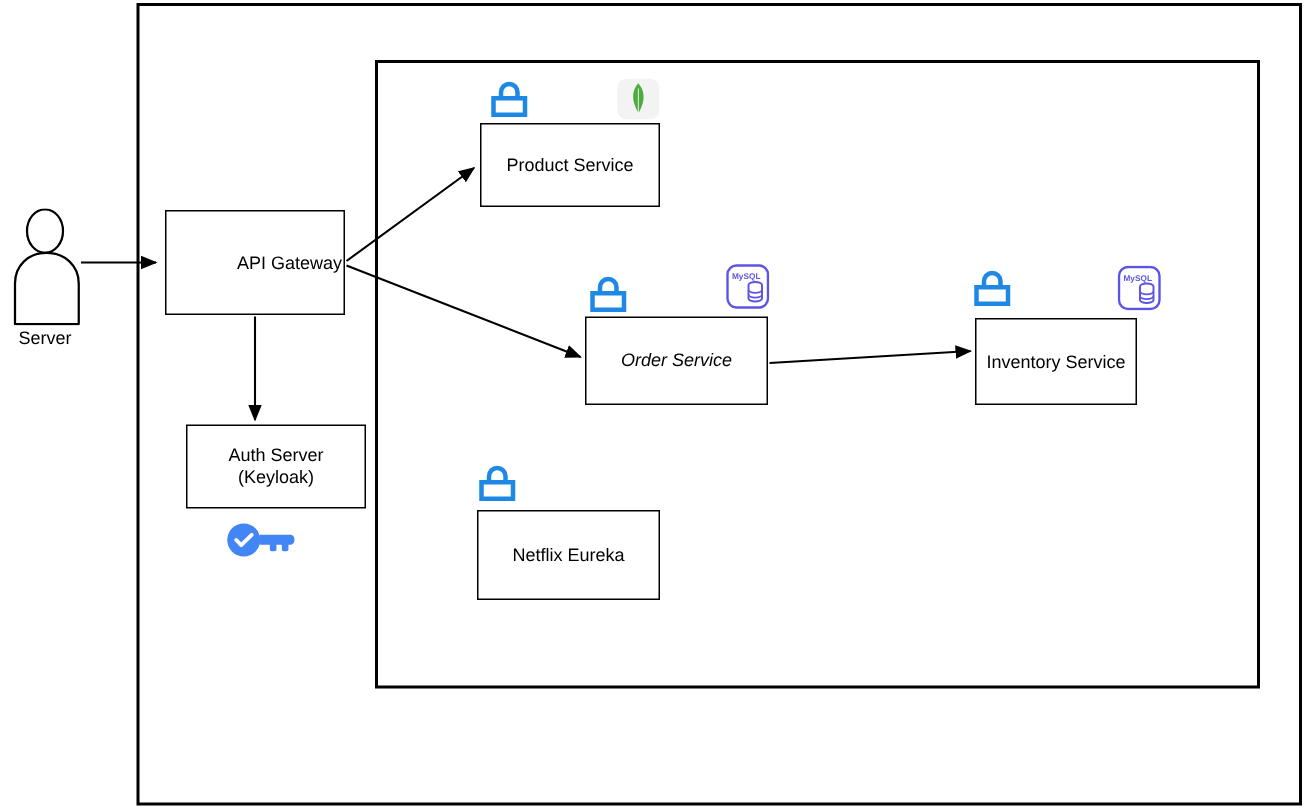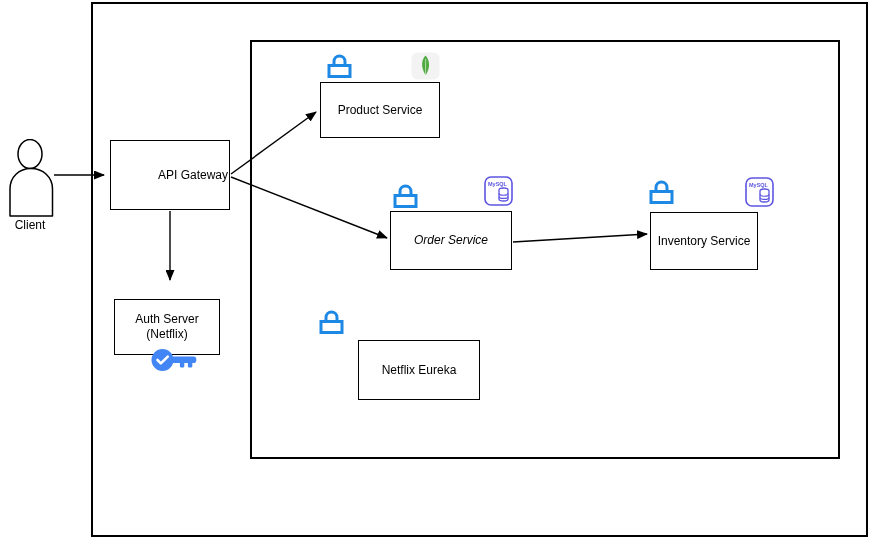--- a/index.html
+++ b/index.html
@@ -43,44 +43,44 @@
     <line x1="231" y1="174" x2="316" y2="112" marker-end="url(#arrow)"></line>
     <line x1="231" y1="177" x2="387" y2="238" marker-end="url(#arrow)"></line>
     <line x1="170" y1="211" x2="170" y2="280" marker-end="url(#arrow)"></line>
     <line x1="513" y1="242" x2="647" y2="234" marker-end="url(#arrow)"></line>
   </svg>
 
   <svg class="icon" style="left:8px; top:139px;" width="46" height="78" viewBox="0 0 46 78">
     <ellipse cx="22" cy="15" rx="12" ry="14.5" fill="#fff" stroke="#000" stroke-width="1.5"></ellipse>
     <path d="M2,77 V50 C2,38 11,29.5 23,29.5 C35,29.5 44.5,38 44.5,50 V77 Z" fill="#fff" stroke="#000" stroke-width="1.5" stroke-linejoin="round"></path>
   </svg>
-  <div class="freelabel" style="left:0px; top:218px; width:60px;">Client</div>
+  <div class="freelabel" style="left:0px; top:218px; width:60px;">Server</div>
 
   <div class="node" style="left:110px; top:140px; width:120px; height:70px;padding-left:46px;">
     <span>API Gateway</span>
   </div>
 
-  <div class="node" style="left:114px; top:283px; width:106px; height:56px;margin-top:16px;">
+  <div class="node" style="left:124px; top:283px; width:120px; height:56px;">
     <span>Auth Server</span>
-    <span>(Netflix)</span>
+    <span>(Keyloak)</span>
   </div>
 
   <div class="node" style="left:320px; top:82px; width:120px; height:56px;">
     <span>Product Service</span>
   </div>
 
   <div class="node" style="left:390px; top:211px; width:122px; height:59px;font-style:italic;">
     <span>Order Service</span>
   </div>
 
   <div class="node" style="left:650px; top:212px; width:108px; height:58px;">
     <span>Inventory Service</span>
   </div>
 
-  <div class="node" style="left:318px; top:340px; width:122px; height:60px;margin-left:40px;">
+  <div class="node" style="left:318px; top:340px; width:122px; height:60px;">
     <span>Netflix Eureka</span>
   </div>
 
 
   <svg class="icon" style="left:326px; top:52px;" width="27" height="27" viewBox="0 0 27 27">
     <path d="M8,13.5 V9.5 a5.5,5.5 0 0 1 11,0 V13.5" fill="none" stroke="#1E88E5" stroke-width="3"></path>
     <rect x="3" y="13.5" width="21" height="11" fill="#fff" stroke="#1E88E5" stroke-width="3"></rect>
   </svg>
   <svg class="icon" style="left:392px; top:182px;" width="27" height="27" viewBox="0 0 27 27">
     <path d="M8,13.5 V9.5 a5.5,5.5 0 0 1 11,0 V13.5" fill="none" stroke="#1E88E5" stroke-width="3"></path>

